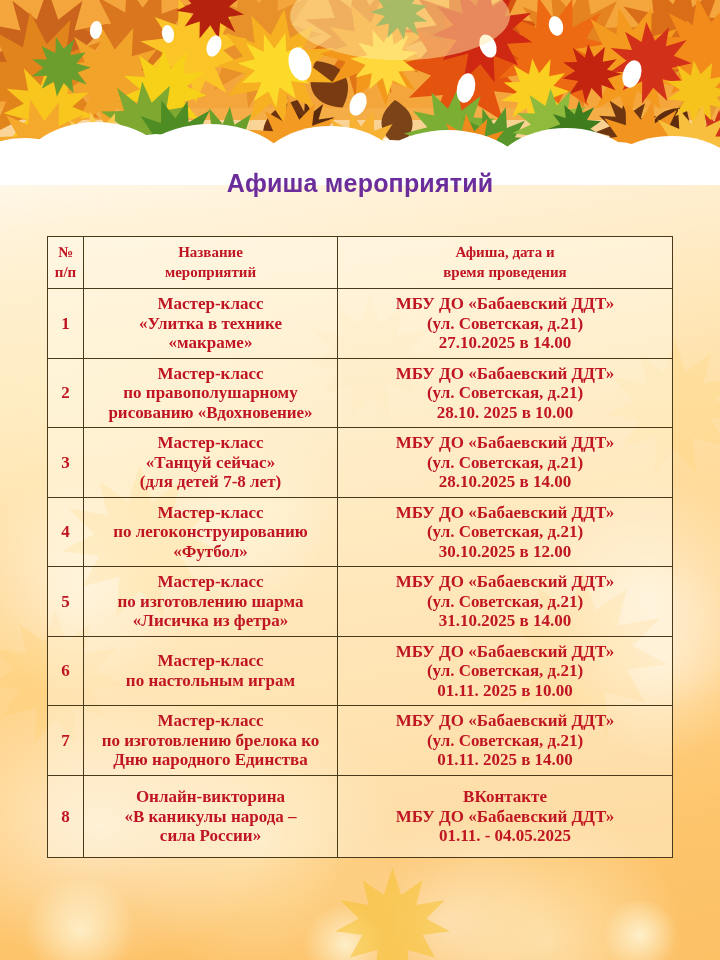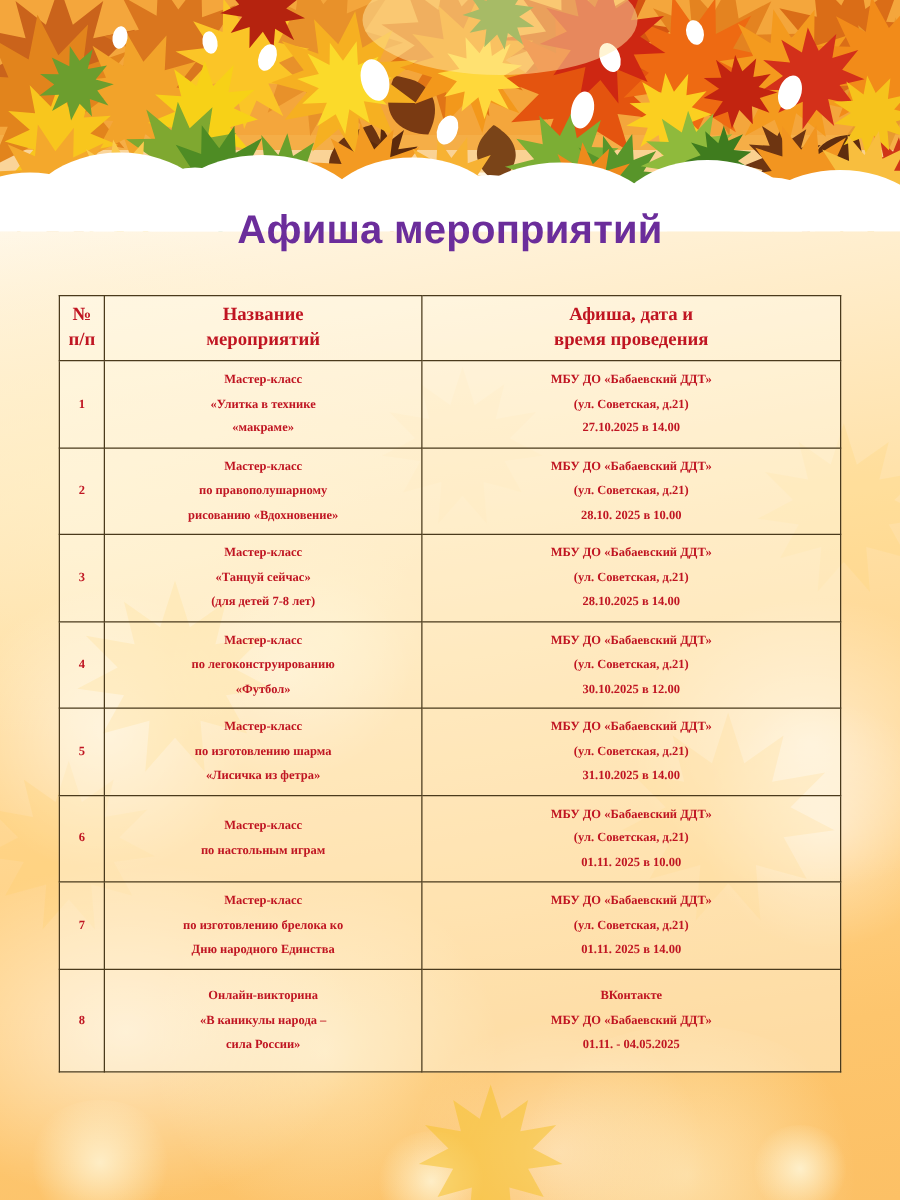--- a/index.html
+++ b/index.html
@@ -68,21 +68,21 @@
     pointer-events: none;
   }
 
   
   #title {
     position: absolute; left: 0; top: 168px;
     width: 720px;
     text-align: center;
     font-family: "Liberation Sans", sans-serif;
     font-weight: bold;
-    font-size: 32px;
+    font-size: 25px;
     line-height: 30px;
     color: #6B2D9B;
     letter-spacing: 0.2px;
     z-index: 6;
     white-space: pre;
   }
 
   
   #schedule-table {
     position: absolute;
@@ -98,21 +98,21 @@
     color: #C01522;
     font-family: "Liberation Serif", serif;
     font-weight: bold;
     text-align: center;
     vertical-align: middle;
     padding: 5px 3px;
     line-height: 19.5px;
     white-space: pre-line;
   }
   #schedule-table th { font-size: 15px; }
-  #schedule-table td { font-size: 10px; font-family: Liberation Serif, serif; }
+  #schedule-table td { font-size: 17px; font-family: Liberation Serif, serif; }
   .col-num { width: 36px; }
   .col-name { width: 254px; }
   .col-place { width: 335px; }
   td.cell-num { vertical-align: top; padding-top: 6px; font-size: 15px; }
   tr.row-r1 td { height: 66px; }
   tr.row-r2 td { height: 66px; }
   tr.row-r3 td { height: 66px; }
   tr.row-r4 td { height: 68px; }
   tr.row-r5 td { height: 68px; }
   tr.row-r6 td { height: 68px; }

